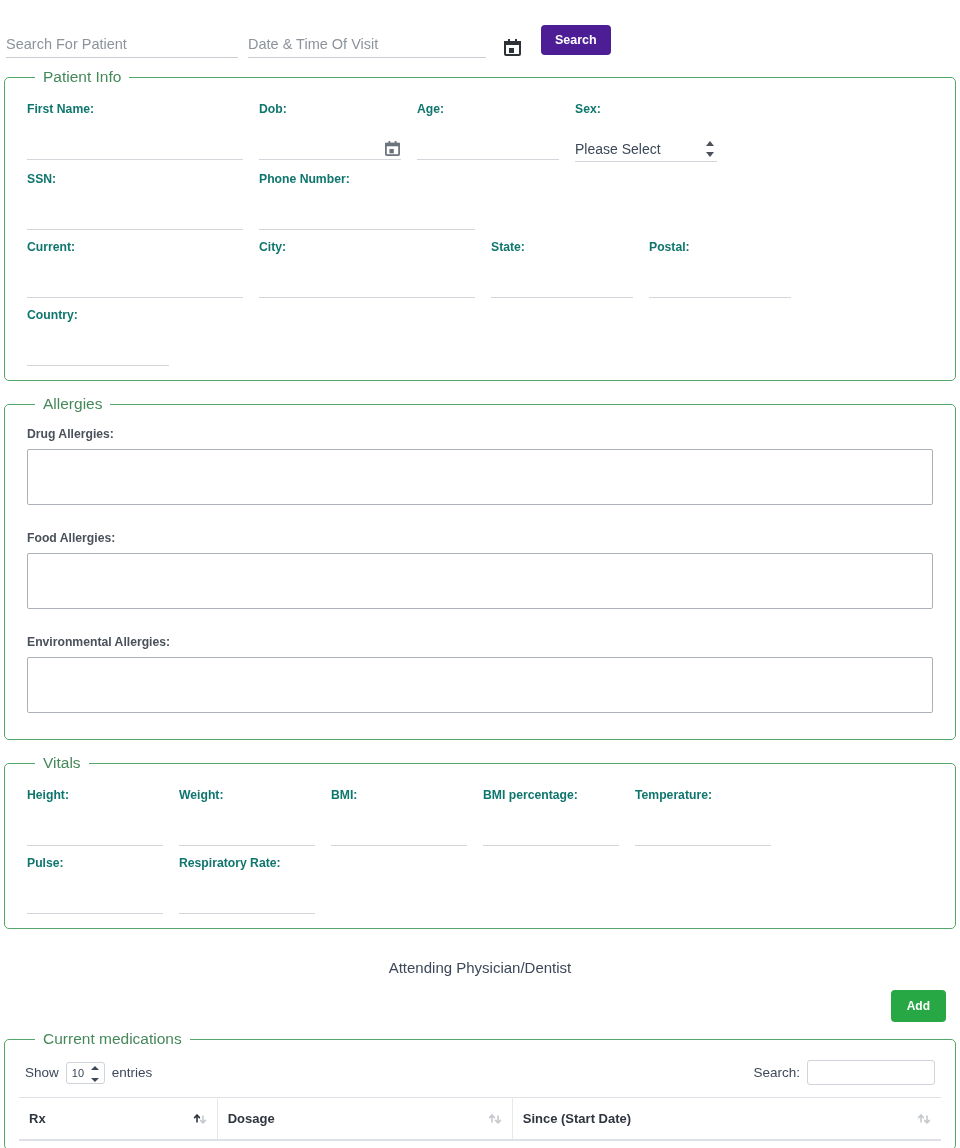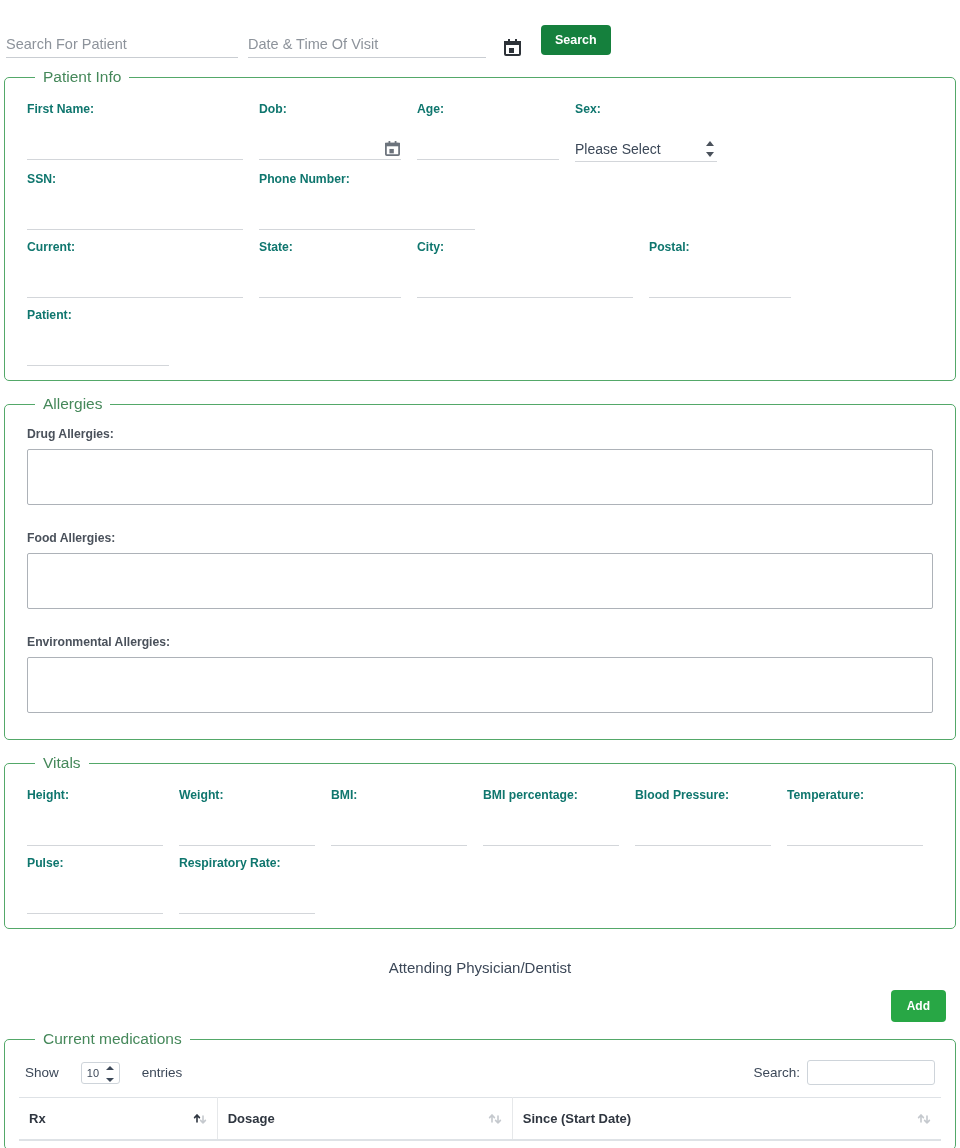--- a/index.html
+++ b/index.html
@@ -70,21 +70,21 @@
   .cal-icon .dot {
     position: absolute; left: 5px; top: 9px;
     width: 5px; height: 5px; background: #2d3238;
   }
   .cal-icon.sm { transform: scale(.88); }
   .cal-icon.gray .body { border-color: #6c737c; }
   .cal-icon.gray .top, .cal-icon.gray .nub1, .cal-icon.gray .nub2, .cal-icon.gray .dot { background: #6c737c; }
 
   .btn-search {
     margin-left: 20px;
-    background: #15803d;
+    background: #4c1d95;
     color: #fff;
     border: 0;
     border-radius: 4px;
     font-size: 12.5px;
     font-weight: bold;
     font-family: "Liberation Sans", sans-serif;
     padding: 8px 14px;
     cursor: pointer;
     margin-bottom: 3px;
     text-align: center;
@@ -215,21 +215,21 @@
 
   
   .dt-top {
     display: flex;
     align-items: center;
     justify-content: space-between;
     padding: 6px 6px 12px 6px;
     font-size: 13.5px;
     color: #3c4858;
   }
-  .dt-length { display: flex; align-items: center; gap: 22px; text-align: right; }
+  .dt-length { display: flex; align-items: center; gap: 7px; text-align: right; }
   .mini-select {
     position: relative;
     border: 1px solid #ced4da;
     border-radius: 3px;
     height: 22px;
     width: 39px;
     display: flex;
     align-items: center;
     padding-left: 5px;
     font-size: 11px;
@@ -365,40 +365,40 @@
     </div>
   </div>
 
   <div class="grid">
     <div class="fld pi-c1">
       <label>Current:</label>
       <div class="line">
           <input type="text" style="">
         </div>
     </div>
+    <div class="fld pi-c2">
+      <label>City:</label>
+      <div class="line">
+          <input type="text" style="">
+        </div>
+    </div>
     <div class="fld pi-c3">
       <label>State:</label>
       <div class="line">
           <input type="text" style="">
         </div>
     </div>
-    <div class="fld pi-c2">
-      <label>City:</label>
-      <div class="line">
-          <input type="text" style="">
-        </div>
-    </div>
     <div class="fld pi-c4">
       <label>Postal:</label>
       <div class="line">
           <input type="text" style="">
         </div>
     </div>
     <div class="fld pi-c5">
-      <label>Patient:</label>
+      <label>Country:</label>
       <div class="line">
           <input type="text" style="">
         </div>
     </div>
   </div>
 </fieldset>
 
 <fieldset class="panel" style="margin-top:14px;">
   <legend>Allergies</legend>
 
@@ -433,26 +433,20 @@
         </div>
     </div>
     <div class="fld vt-c">
       <label>BMI:</label>
       <div class="line">
           <input type="text" style="">
         </div>
     </div>
     <div class="fld vt-c">
       <label>BMI percentage:</label>
-      <div class="line">
-          <input type="text" style="">
-        </div>
-    </div>
-    <div class="fld vt-c">
-      <label>Blood Pressure:</label>
       <div class="line">
           <input type="text" style="">
         </div>
     </div>
     <div class="fld vt-c">
       <label>Temperature:</label>
       <div class="line">
           <input type="text" style="">
         </div>
     </div>

